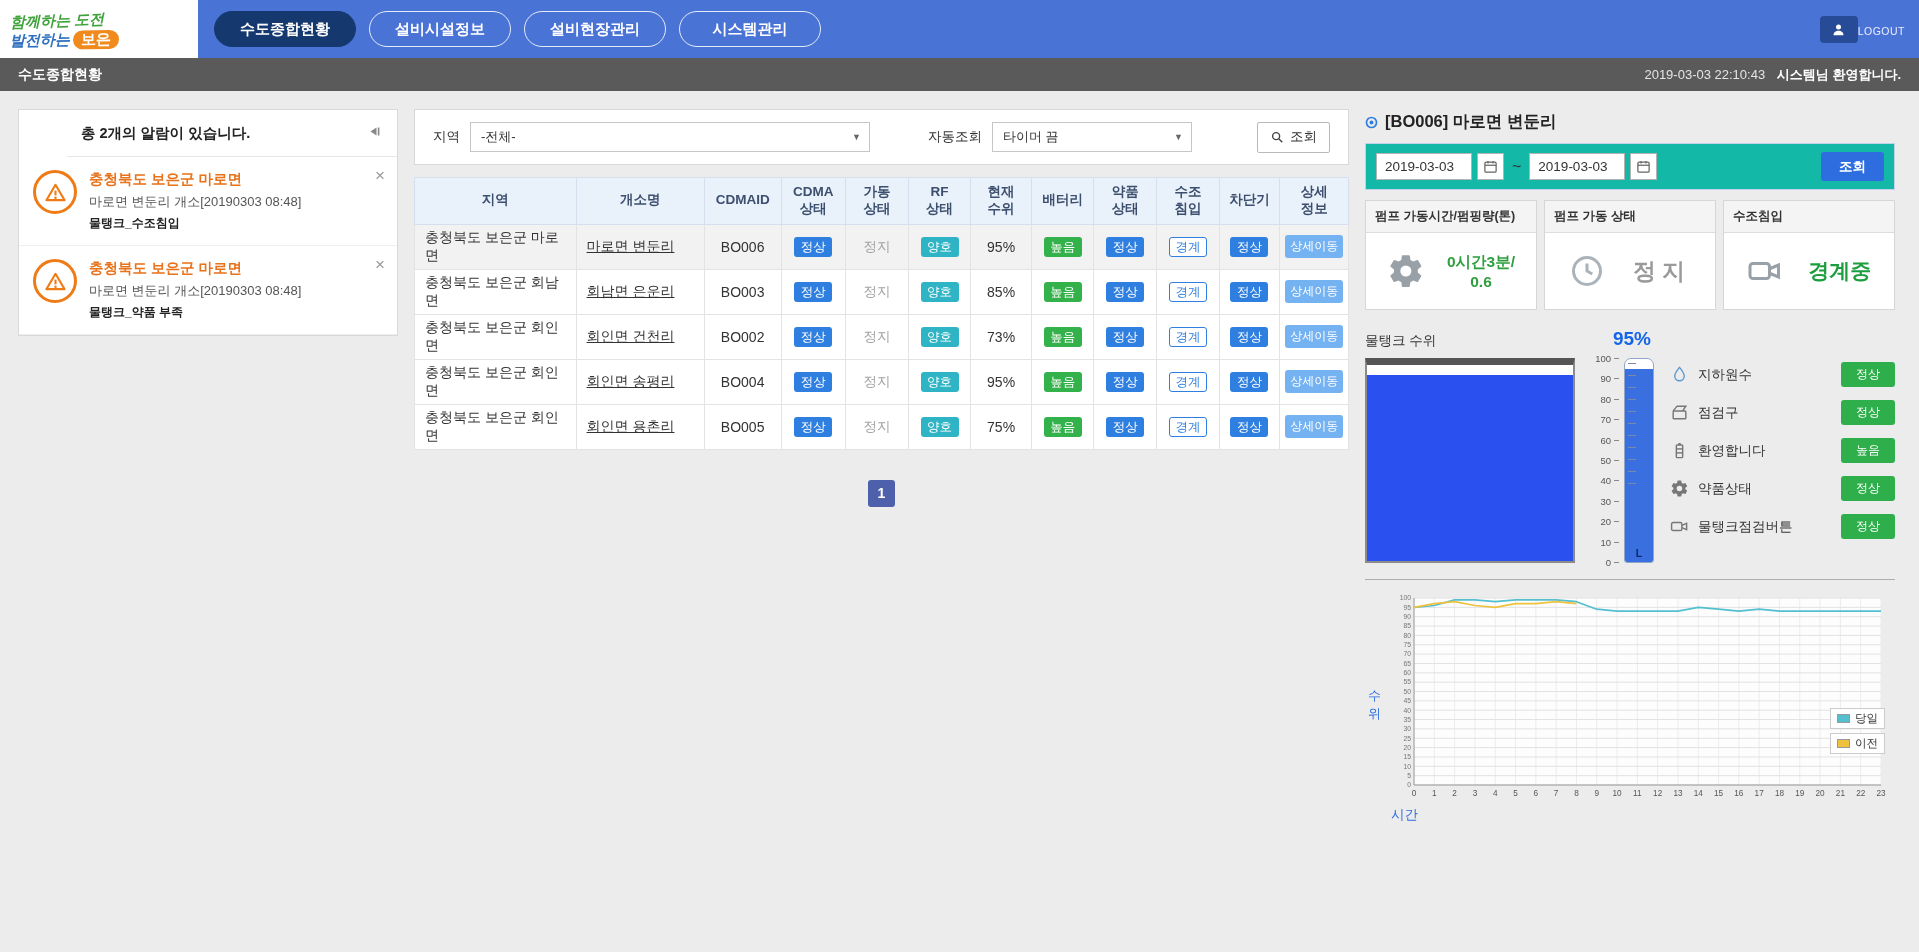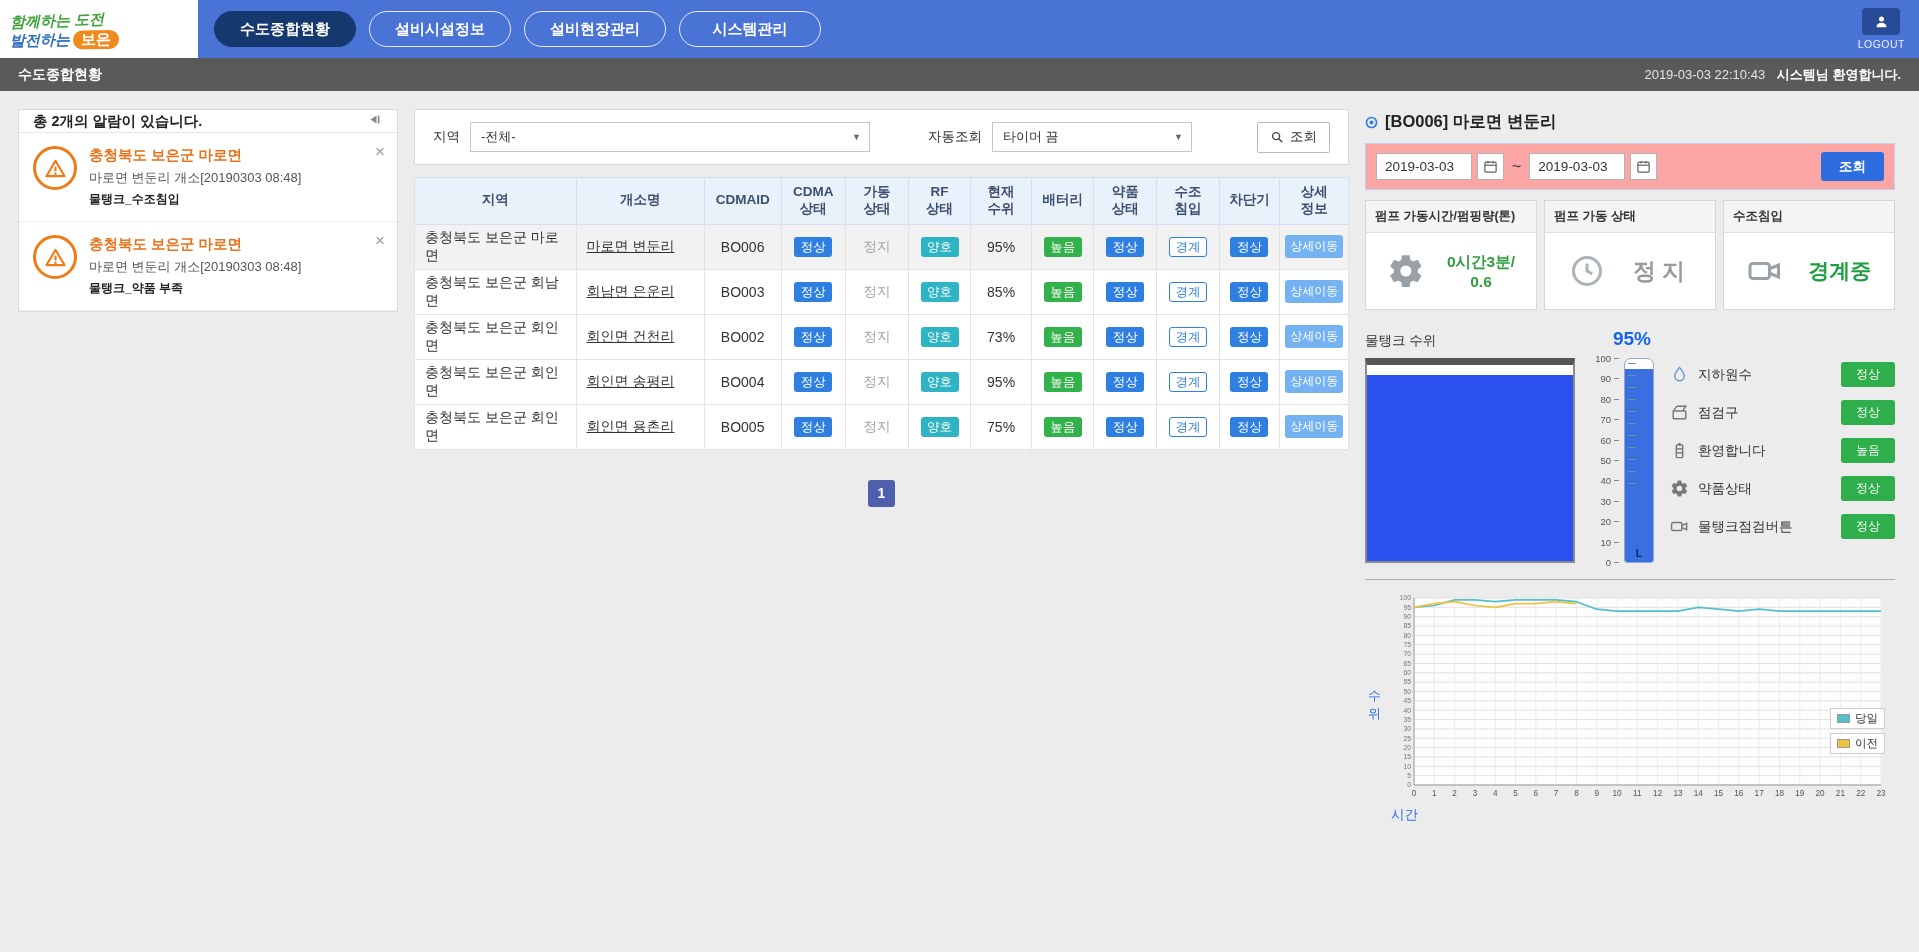--- a/index.html
+++ b/index.html
@@ -9,36 +9,36 @@
 
   
   .topbar { height:58px; background:#4a73d6; display:flex; align-items:center; }
   .logo { width:198px; height:58px; background:#fff; display:flex; flex-direction:column; justify-content:center; padding-left:10px; font-style:italic; font-weight:bold; cursor:pointer; }
   .logo-l1 { color:#3fa23b; font-size:15px; transform:rotate(-2deg); }
   .logo-l2 { color:#2e6fc0; font-size:15px; margin-top:1px; transform:rotate(-1deg); }
   .logo-badge { background:#f08a1d; color:#fff; border-radius:10px; padding:0 8px; margin-left:3px; font-style:normal; display:inline-block; }
   .tabs { display:flex; gap:13px; margin-left:16px; }
   .tab { height:36px; min-width:142px; padding:0 22px; border-radius:18px; border:1px solid rgba(255,255,255,.85); background:transparent; color:#fff; font-size:15px; font-weight:bold; }
   .tab.active { background:#15396f; border-color:#15396f; }
-  .logout { margin-left:auto; margin-right:14px; display:flex; flex-direction:column; align-items:center; color:#fff; cursor:pointer; background:none; border:none; }
+  .logout { margin-left:auto; margin-right:14px; display:flex; flex-direction:row; align-items:center; color:#fff; cursor:pointer; background:none; border:none; }
   .logout-iconbox { width:38px; height:27px; background:#274b96; border-radius:4px; display:flex; align-items:center; justify-content:center; }
   .logout-label { font-size:10.5px; letter-spacing:.5px; margin-top:3px; color:#eef; }
 
   
   .subbar { height:33px; background:#5a5a5a; display:flex; align-items:center; padding:0 18px; font-size:14px; color:#fff; }
   .subtitle { font-weight:bold; }
   .subright { margin-left:auto; font-size:13px; color:#e4e4e4; }
   .welcome { font-weight:bold; color:#fff; margin-left:8px; }
 
   
   .content { display:flex; align-items:flex-start; gap:16px; padding:18px; }
 
   
   .alarm-panel { width:380px; background:#fff; border:1px solid #d9d9d9; }
-  .alarm-head { display:flex; align-items:center; padding:1px 14px; border-bottom:1px solid #e6e6e6; font-size:14.5px; font-weight:bold; color:#222; }
+  .alarm-head { display:flex; align-items:center; padding:13px 14px; border-bottom:1px solid #e6e6e6; font-size:14.5px; font-weight:bold; color:#222;margin-left:48px; }
   .collapse-btn { margin-left:auto; background:none; border:none; padding:2px; }
   .alarm-item { position:relative; display:flex; gap:12px; padding:13px 14px; border-bottom:1px solid #eee; }
   .alarm-iconwrap { width:44px; height:44px; border:3px solid #ef7b17; border-radius:50%; display:flex; align-items:center; justify-content:center; flex:none; }
   .alarm-region { color:#e8731a; font-weight:bold; font-size:14.5px; margin-bottom:4px; }
   .alarm-desc { color:#555; font-size:13px; margin-bottom:4px; }
   .alarm-detail { color:#222; font-weight:bold; font-size:12px; }
   .alarm-close { position:absolute; top:10px; right:12px; background:none; border:none; color:#999; font-size:17px; line-height:1; }
 
   
   .mid { width:935px; }
@@ -63,21 +63,21 @@
   .badge.outline { background:#fff; border:1px solid #2e7fe0; color:#2e7fe0; padding:3px 5px; }
   .stopped { color:#a2a2a2; font-size:13.5px; }
   .detail-btn { width:58px; background:#74b2f2; color:#fff; border:none; border-radius:3px; font-size:12px; line-height:1.25; padding:4px 4px; word-break:break-all; }
   .pagination { text-align:center; margin-top:30px; }
   .page-btn { width:27px; height:27px; background:#4e60ab; color:#fff; border:none; border-radius:3px; font-size:14px; font-weight:bold; }
 
   
   .detail-panel { width:530px; }
   .detail-title-row { display:flex; align-items:center; gap:7px; margin:2px 0 10px; }
   .detail-title { font-size:16.5px; color:#222; font-weight:bold; }
-  .date-bar { background:#fca5a5; border:1px solid #c3d2ea; padding:8px 10px; display:flex; align-items:center; gap:5px; margin-bottom:10px; }
+  .date-bar { background:#14b8a6; border:1px solid #c3d2ea; padding:8px 10px; display:flex; align-items:center; gap:5px; margin-bottom:10px; }
   .date-input { width:96px; height:27px; border:1px solid #b3b3b3; font-size:13.5px; color:#333; padding:0 8px; background:#fff; font-family:inherit; }
   .cal-btn { width:27px; height:27px; border:1px solid #b3b3b3; background:#fff; display:flex; align-items:center; justify-content:center; }
   .tilde { margin:0 3px; color:#333; }
   .query-btn { margin-left:auto; height:29px; padding:0 18px; background:#2e6de0; color:#fff; border:none; border-radius:3px; font-size:13.5px; font-weight:bold; }
 
   .cards { display:flex; gap:7px; margin-bottom:14px; }
   .card { flex:1; background:#fff; border:1px solid #d6d6d6; }
   .card-head { background:#f4f4f4; border-bottom:1px solid #ddd; font-size:12.5px; font-weight:bold; color:#333; padding:7px 9px; white-space:nowrap; }
   .card-body { height:76px; display:flex; align-items:center; justify-content:space-around; padding:0 10px; }
   .card-value { white-space:pre-line; text-align:center; font-weight:bold; }

